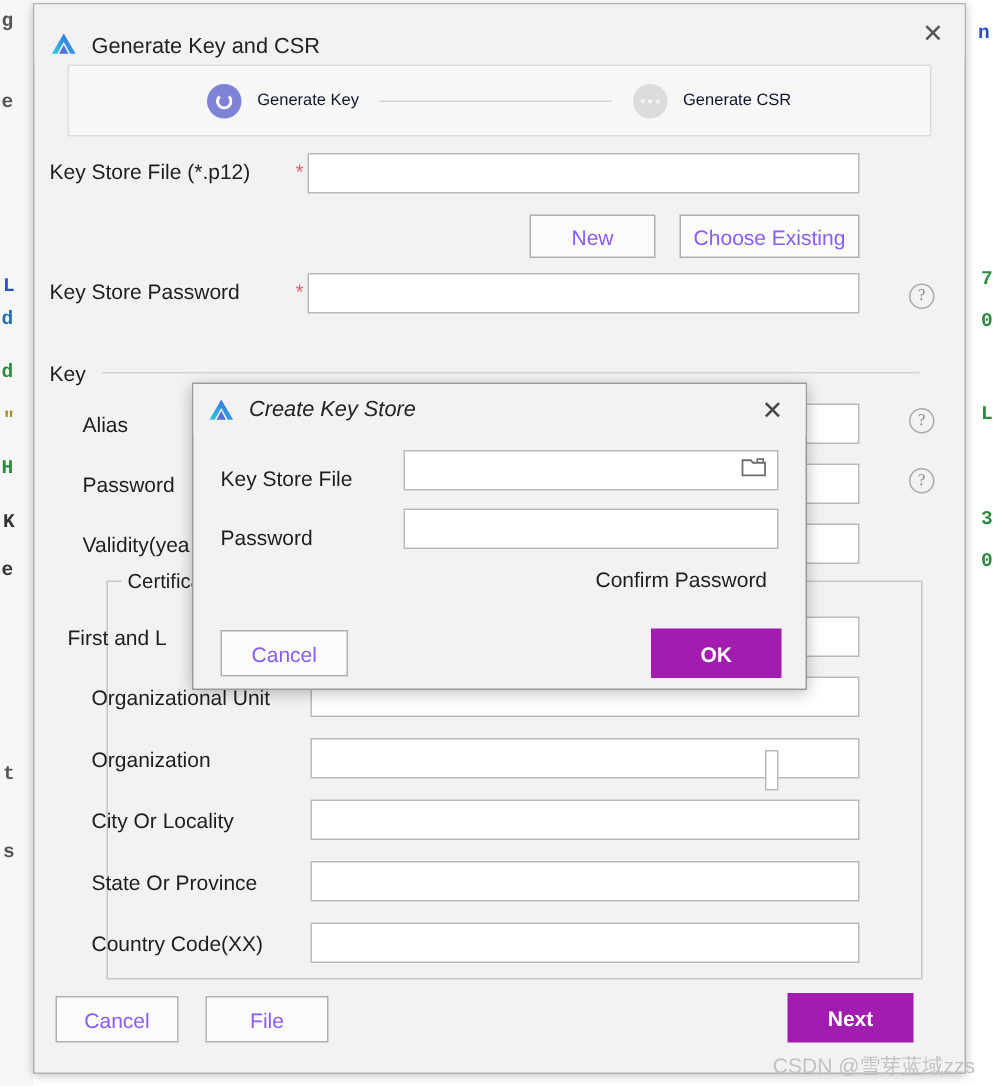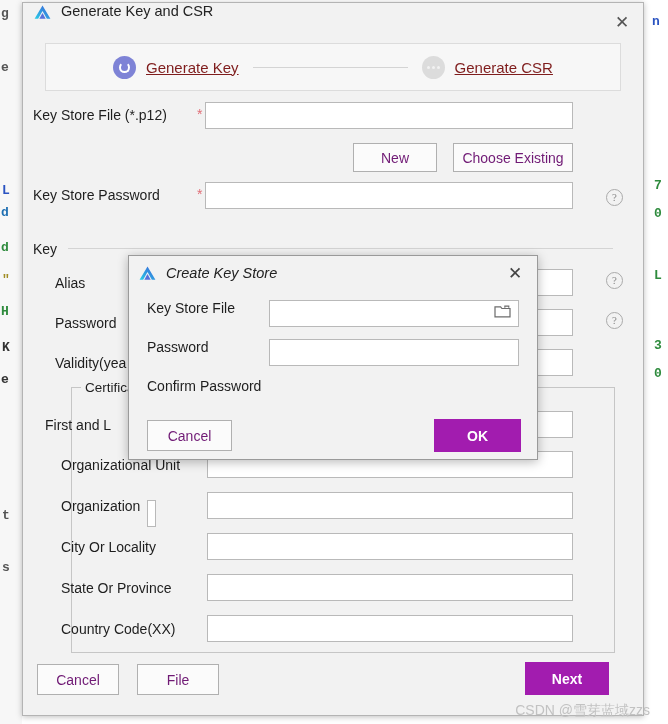--- a/index.html
+++ b/index.html
@@ -39,21 +39,21 @@
     position: absolute;
     left: 22px; top: 2px;
     width: 622px; height: 714px;
     background: #f2f2f2;
     border: 1px solid #b4b4b4;
     box-shadow: 0 1px 6px rgba(0,0,0,.25);
     box-sizing: border-box;
   }
   #main-titlebar {
     height: 36px;
-    display: flex; align-items: flex-start;
+    display: flex; align-items: flex-end;
     padding: 0 6px 0 10px;
     background: #f2f2f2;
     position: relative;
   }
   #main-titlebar .title-text {
     font-size: 14.5px;
     color: #232323;
     margin-left: 9px;
   }
   .as-icon { width: 19px; height: 19px; display: block; }
@@ -84,41 +84,41 @@
     width: 11px; height: 11px; border-radius: 50%;
     border: 2px solid #ffffff;
     border-top-color: transparent;
     box-sizing: border-box;
   }
   .step-dot.inactive { background: #dcdcdc; }
   .step-dot.inactive .dots { display: flex; gap: 2px; }
   .step-dot.inactive .dots i {
     width: 3px; height: 3px; border-radius: 50%; background: #f2f2f2;
   }
-  .step-label { font-size: 15px; color: #7f1d1d; margin-left: 10px; text-decoration: underline; }
+  .step-label { font-size: 11px; color: #0f172a; margin-left: 10px; }
   .step-connector {
     width: 155px; height: 1px; background: #d4d4d4; margin: 0 14px;
   }
   .lbl {
     font-size: 14px; color: #1e1e1e;
     flex: 0 0 auto;
   }
   .req { color: #e06c75; font-size: 14px; margin-left: 8px; }
   .inp {
     background: #ffffff;
     border: 1px solid #b9b9b9;
     height: 27px;
     box-sizing: border-box;
   }
   .btn {
     background: #fbfbfb;
     border: 1px solid #b0b0b0;
     height: 29px;
     font-size: 14px;
-    color: #701a75;
+    color: #8b5cf6;
     display: flex; align-items: center; justify-content: center;
     cursor: pointer;
     box-sizing: border-box;
   }
   .btn-primary {
     background: #a21caf; border: none; color: #ffffff; font-weight: bold;
   }
   .help {
     width: 17px; height: 17px; border-radius: 50%;
     border: 1px solid #aaa; color: #888;
@@ -167,21 +167,21 @@
   }
   #modal-titlebar .title-text {
     font-size: 14.5px; color: #232323; margin-left: 9px; font-style: italic;
   }
   #modal-close {
     position: absolute; right: 12px; top: 7px;
     width: 20px; height: 20px; color: #444; font-size: 17px;
     display: flex; align-items: center; justify-content: center;
     cursor: pointer;
   }
-  .m-row { display: flex; align-items: flex-start; margin: 0 18px 0 18px; }
+  .m-row { display: flex; align-items: flex-end; margin: 0 18px 0 18px; }
   .m-lbl { font-size: 14px; color: #1e1e1e; width: 122px; flex: 0 0 122px; }
   .m-inp {
     flex: 1 1 auto; height: 27px;
     background: #ffffff; border: 1px solid #b9b9b9;
     box-sizing: border-box;
     display: flex; align-items: center; justify-content: flex-end;
     padding-right: 7px;
   }
 
   

